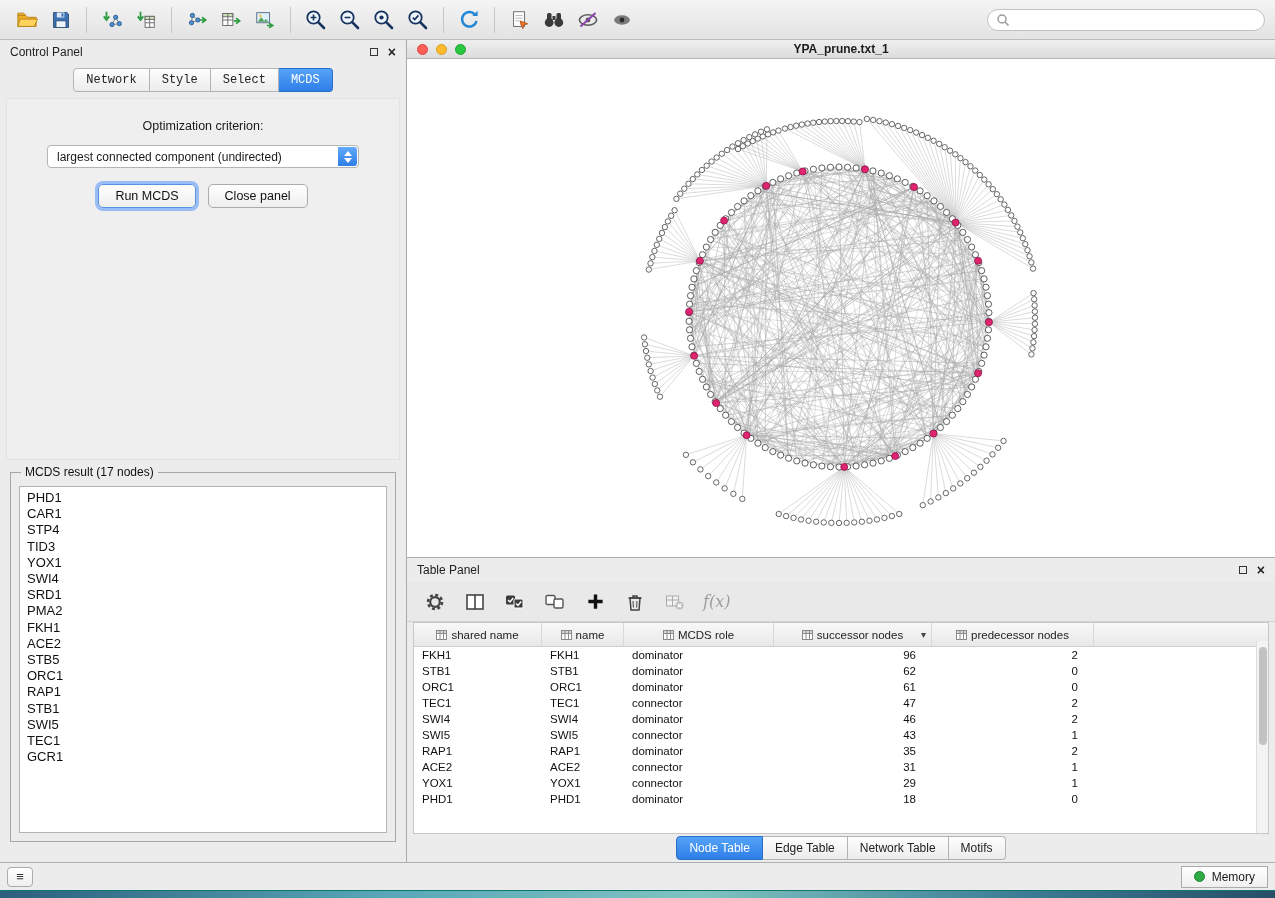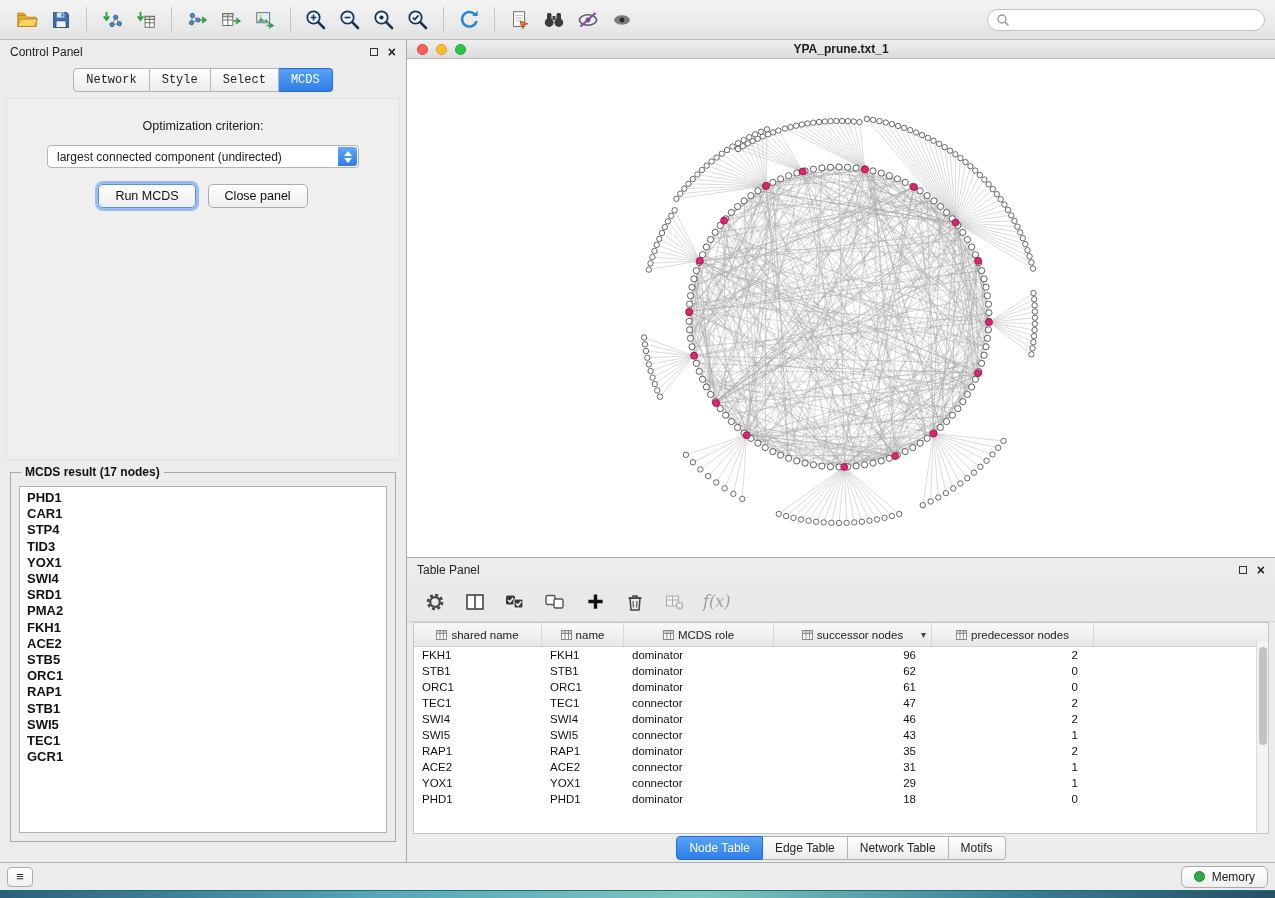--- a/index.html
+++ b/index.html
@@ -45,21 +45,21 @@
   .cp-label { font-size:12.5px; margin-bottom:12px; }
   .cp-select { width:312px; height:23px; background:#fff; border:1px solid #b4b4b4; border-radius:4px;
     display:flex; align-items:center; font-size:12px; position:relative; padding-left:9px; }
   .cp-select .cap { position:absolute; right:1px; top:1px; bottom:1px; width:19px;
     background:linear-gradient(#61a9f9,#2e7ee8); border-radius:0 3px 3px 0;
     display:flex; flex-direction:column; align-items:center; justify-content:center; gap:2px; }
   .cp-buttons { display:flex; gap:12px; margin-top:16px;border-radius:7px; }
   .btn { font-size:12.5px; padding:4px 16px; background:linear-gradient(#ffffff,#eeeeee);
     border:1px solid #ababab; border-radius:5px; color:#111; }
   .btn.focused { box-shadow:0 0 0 3px rgba(82,145,250,.55); border-color:#5a92e0; }
-  .cp-results { flex:1; margin:12px 10px 20px; border:1px solid #a6a6a6; position:relative;font-weight:bold; }
+  .cp-results { flex:1; margin:12px 10px 20px; border:1px solid #a6a6a6; position:relative; }
   .cp-results-legend { position:absolute; top:-8px; left:10px; background:#ececec; padding:0 4px;
     font-size:12px; color:#111; }
   .cp-results-inner { position:absolute; top:13px; left:8px; right:8px; bottom:8px; background:#fff;
     border:1px solid #b3b3b3; overflow:hidden; padding:3px 0 0 7px; }
   .mcds-item { font-size:13px; line-height:16.2px; color:#111; }
 
   
   .right-col { flex:1; display:flex; flex-direction:column; min-width:0; }
   .net-titlebar { height:19px; flex:none; background:linear-gradient(#efefef,#dcdcdc);
     border-bottom:1px solid #b6b6b6; position:relative; display:flex; align-items:center; justify-content:center; }
@@ -96,21 +96,21 @@
     background:#c2c2c2; border-radius:5px; }
   .tp-tabs { height:28px; flex:none; display:flex; justify-content:center; align-items:center; }
 
   
   .statusbar { height:28px; flex:none; border-top:1px solid #b0b0b0; background:#ececec;
     display:flex; align-items:center; padding:0 7px; }
   .menu-btn { width:26px; height:20px; border:1px solid #ababab; border-radius:4px;
     background:linear-gradient(#fff,#efefef); display:flex; align-items:center; justify-content:center;
     font-size:13px; color:#333; }
   .memory-btn { margin-left:auto; display:flex; align-items:center; gap:7px; border:1px solid #ababab;
-    border-radius:6px; background:linear-gradient(#ffffff,#efefef); padding:2px 12px; font-size:12px; height:22px; }
+    border-radius:0; background:linear-gradient(#ffffff,#efefef); padding:2px 12px; font-size:12px; height:22px; }
   .memdot { width:11px; height:11px; border-radius:50%; background:#2faa44; border:1px solid #1f8531; }
 
   .desktop-strip { position:absolute; left:0; bottom:0; width:100%; height:8px; }
 </style>
 </head>
 <body>
 
 <div class="app">
 
   <div class="toolbar">

